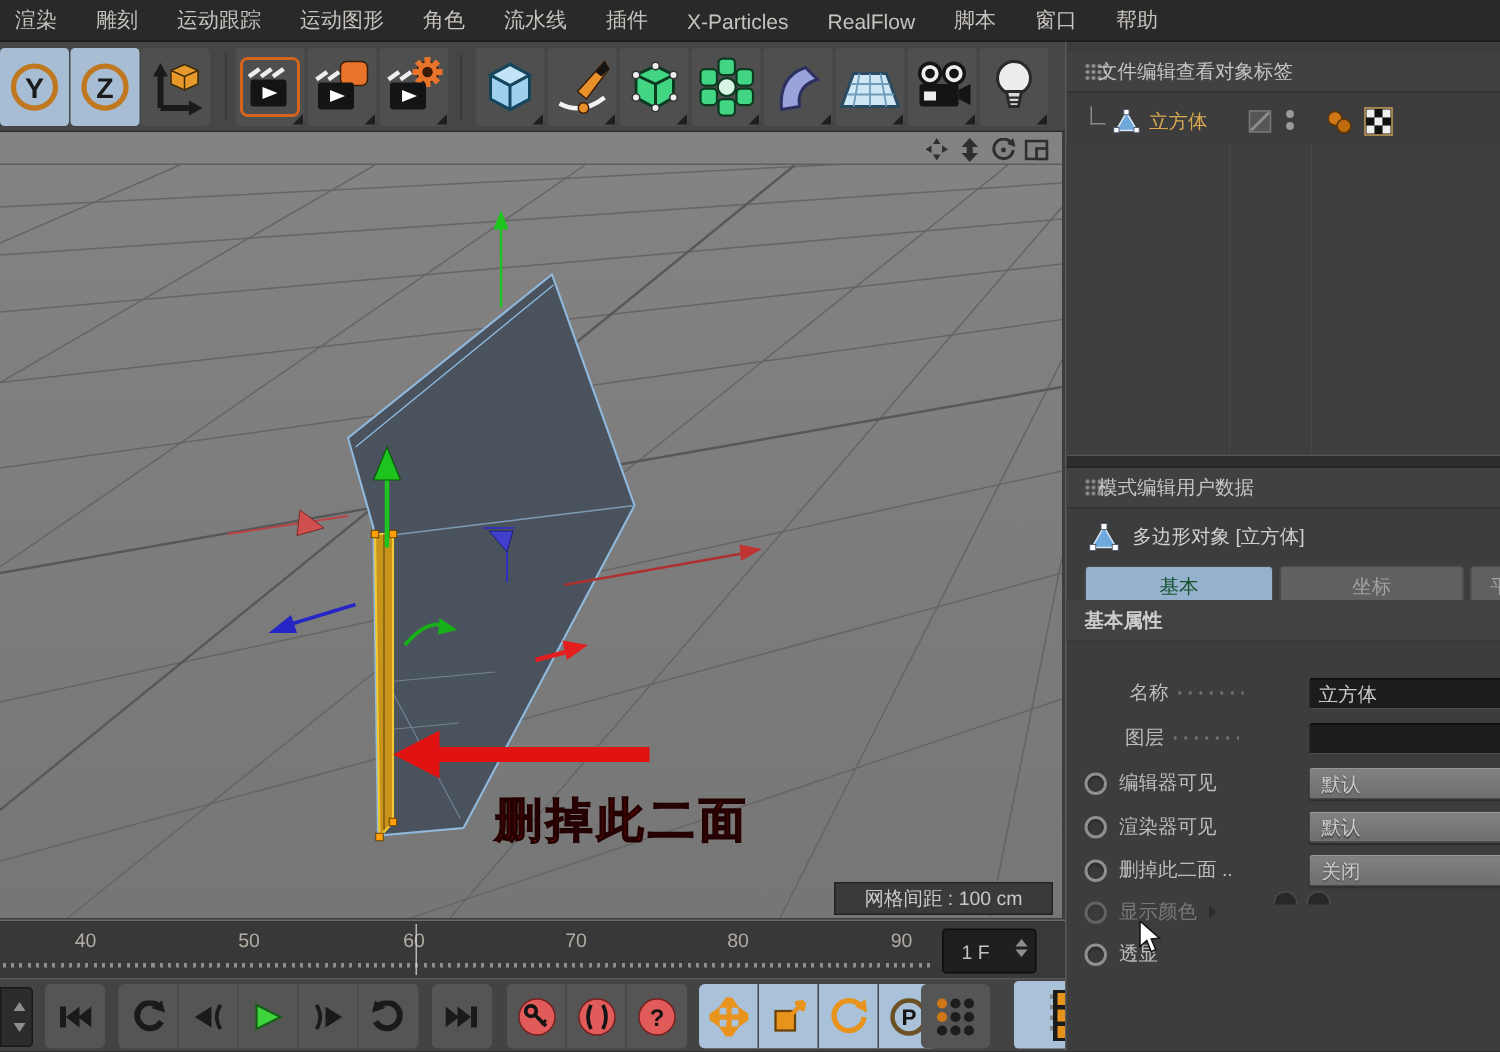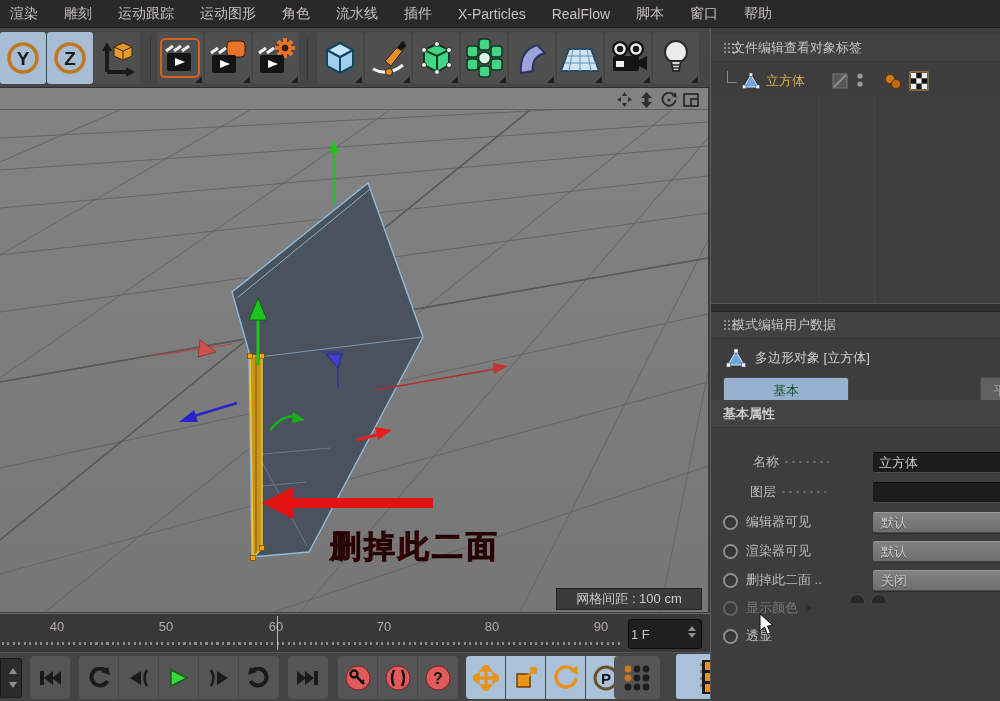--- a/index.html
+++ b/index.html
@@ -22,21 +22,21 @@
   #vpbar .nav{position:absolute;top:3px;width:17px;height:17px;display:flex;align-items:center;justify-content:center;}
   #viewport{position:absolute;left:0;top:110px;width:708px;height:502px;background:linear-gradient(#838383,#767676);overflow:hidden;}
   #gridlabel{position:absolute;left:556px;top:478px;width:146px;height:22px;background:#3a3a3a;border:1px solid #222;color:#c9c9c9;font-size:13px;display:flex;align-items:center;justify-content:center;}
 
   
   #timeline{position:absolute;left:0;top:613px;width:710px;height:39px;background:#393939;border-top:1px solid #6a6a6a;}
   #ruler{position:absolute;left:0;top:0;width:622px;height:39px;background:#383838;}
   #ruler .tick{position:absolute;top:5px;width:40px;margin-left:-20px;text-align:center;font-size:13px;color:#b3aca4;}
   #tickdots{position:absolute;left:2px;top:28px;width:618px;height:3px;background-image:repeating-linear-gradient(90deg,#8d8d8d 0 2px,transparent 2px 5.5px);}
   #playhead{position:absolute;left:277px;top:2px;width:1px;height:34px;background:#d6d6d6;opacity:.8;}
-  #framescale{position:absolute;left:628px;top:5px;width:74px;height:30px;background:#1f1f1f;border:1px solid #0c0c0c;border-radius:3px;color:#c2c2c2;font-size:13px;display:flex;align-items:center;padding-left:2px;}
+  #framescale{position:absolute;left:628px;top:5px;width:63px;height:30px;background:#1f1f1f;border:1px solid #0c0c0c;border-radius:3px;color:#c2c2c2;font-size:13px;display:flex;align-items:center;padding-left:12px;}
   #framescale .spin{position:absolute;right:5px;top:6px;display:flex;flex-direction:column;gap:2px;}
   #framescale .spin i{width:0;height:0;border-left:4px solid transparent;border-right:4px solid transparent;}
   #framescale .spin i.up{border-bottom:5px solid #8e8e8e;}
   #framescale .spin i.dn{border-top:5px solid #8e8e8e;}
 
   
   #transport{position:absolute;left:0;top:652px;width:710px;height:49px;background:#434343;border-top:1px solid #565656;}
   .grp{position:absolute;top:3px;height:43px;display:flex;background:#555;border-radius:4px;overflow:hidden;}
   .pbtn{width:40px;height:43px;background:#555;display:flex;align-items:center;justify-content:center;border-right:1px solid #474747;}
   .pbtn:last-child{border-right:none;}
@@ -615,20 +615,21 @@
         <g fill="#fff" stroke="#44546a" stroke-width="0.6">
             <rect x="1.5" y="15" width="4" height="4"></rect>
             <rect x="16.5" y="15" width="4" height="4"></rect>
             <rect x="9" y="1" width="4" height="4"></rect>
           </g>
       </svg>
       <span>多边形对象 [立方体]</span>
     </div>
 
     <div class="tab on" style="left:12px;width:126px">基本</div>
+    <div class="tab off" style="left:142px;width:123px">坐标</div>
     <div class="tab off" style="left:269px;width:40px">平</div>
 
     <div id="section">基本属性</div>
 
     <div class="frow" style="top:420px">
       <span class="lab" style="margin-left:30px">名称</span>
       <span class="leader"></span>
       <div class="ifield">立方体</div>
     </div>
 

